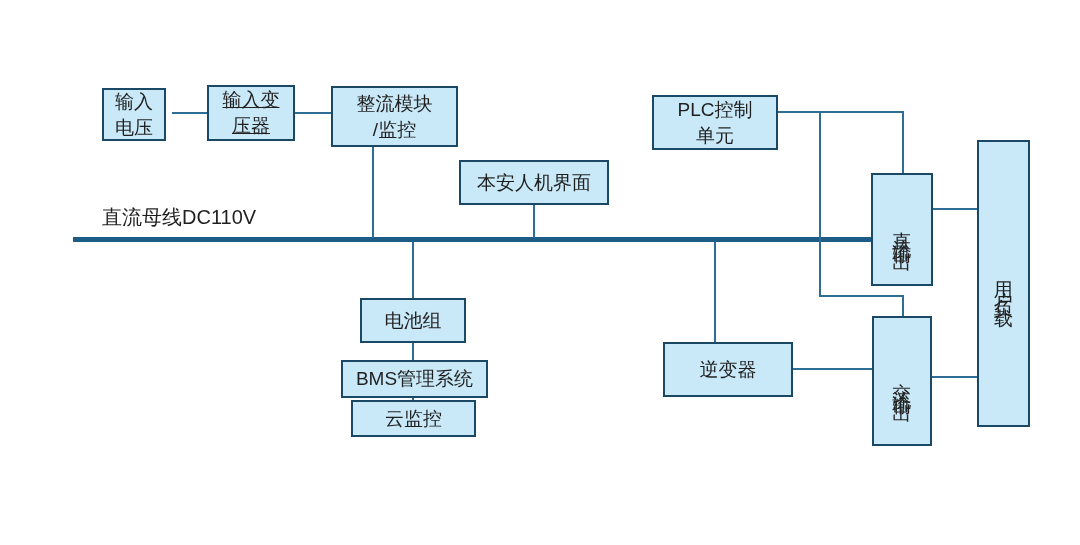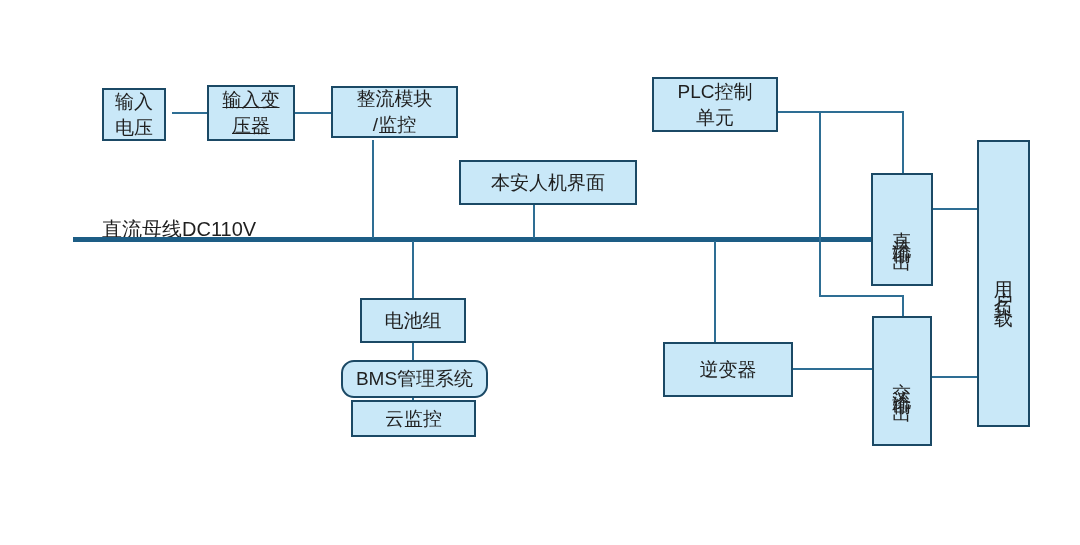--- a/index.html
+++ b/index.html
@@ -51,21 +51,21 @@
     color: var(--text, #1f1f1f);
     font-size: 20px;
     white-space: nowrap;
   }
 </style>
 </head>
 <body>
 
 <div class="canvas">
 
-  <div class="bus-label" style="left:102px; top:216px;">直流母线DC110V</div>
+  <div class="bus-label" style="left:102px; top:204px;">直流母线DC110V</div>
   <div class="bus" style="left:73px; top:237px; width:799px;"></div>
 
   <div class="hline" style="left:172px; top:112px; width:36px;"></div>
   <div class="hline" style="left:294px; top:112px; width:38px;"></div>
   <div class="vline" style="left:372px; top:140px; height:98px;"></div>
   <div class="vline" style="left:533px; top:204px; height:34px;"></div>
   <div class="vline" style="left:412px; top:241px; height:58px;"></div>
   <div class="vline" style="left:412px; top:335px; height:26px;"></div>
   <div class="vline" style="left:412px; top:397px; height:26px;"></div>
   <div class="vline" style="left:714px; top:241px; height:102px;"></div>
@@ -81,39 +81,39 @@
   <div class="box" style="left:102px; top:88px; width:64px; height:53px;">
     <span>输入
 电压</span>
   </div>
 
   <div class="box" style="left:207px; top:85px; width:88px; height:56px;text-decoration:underline;">
     <span>输入变
 压器</span>
   </div>
 
-  <div class="box" style="left:331px; top:86px; width:127px; height:52px;">
+  <div class="box" style="left:331px; top:86px; width:127px; height:61px;">
     <span>整流模块
 /监控</span>
   </div>
 
-  <div class="box" style="left:459px; top:160px; width:178px; height:45px;">
+  <div class="box" style="left:459px; top:160px; width:150px; height:45px;">
     <span>本安人机界面</span>
   </div>
 
-  <div class="box" style="left:652px; top:77px; width:126px; height:55px;">
+  <div class="box" style="left:652px; top:95px; width:126px; height:55px;">
     <span>PLC控制
 单元</span>
   </div>
 
   <div class="box" style="left:360px; top:298px; width:106px; height:45px;">
     <span>电池组</span>
   </div>
 
-  <div class="box" style="left:341px; top:360px; width:147px; height:38px;border-radius:13px;">
+  <div class="box" style="left:341px; top:360px; width:147px; height:38px;">
     <span>BMS管理系统</span>
   </div>
 
   <div class="box" style="left:351px; top:400px; width:125px; height:37px;">
     <span>云监控</span>
   </div>
 
   <div class="box" style="left:663px; top:342px; width:130px; height:55px;">
     <span>逆变器</span>
   </div>

